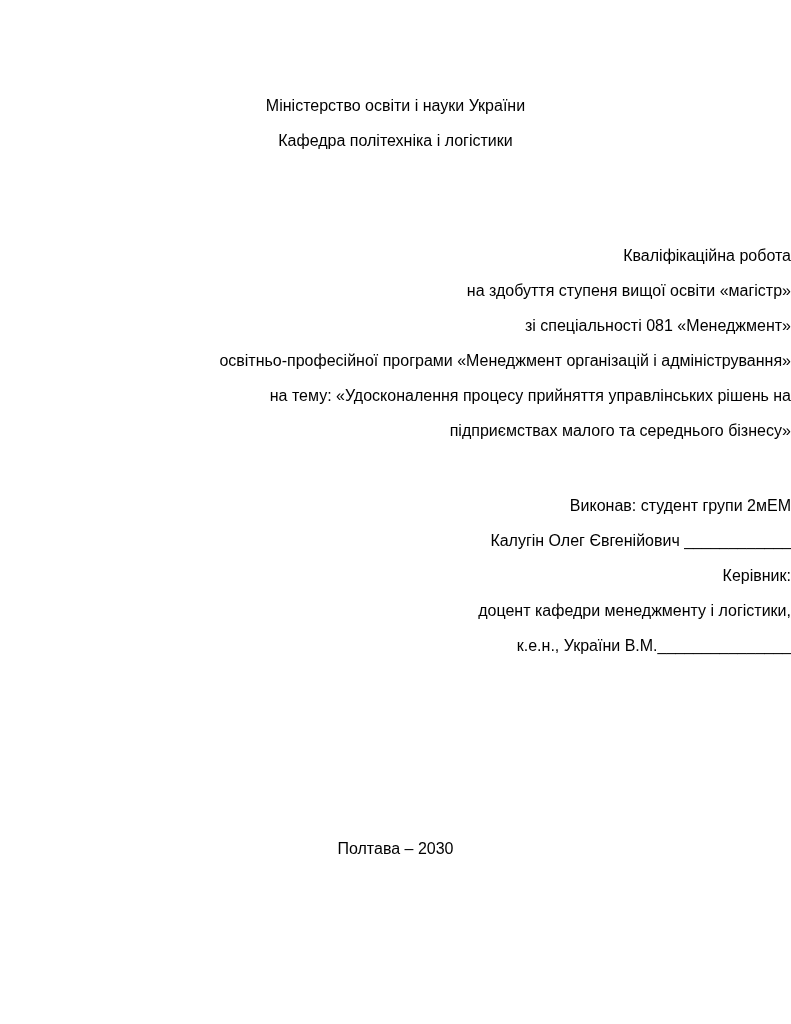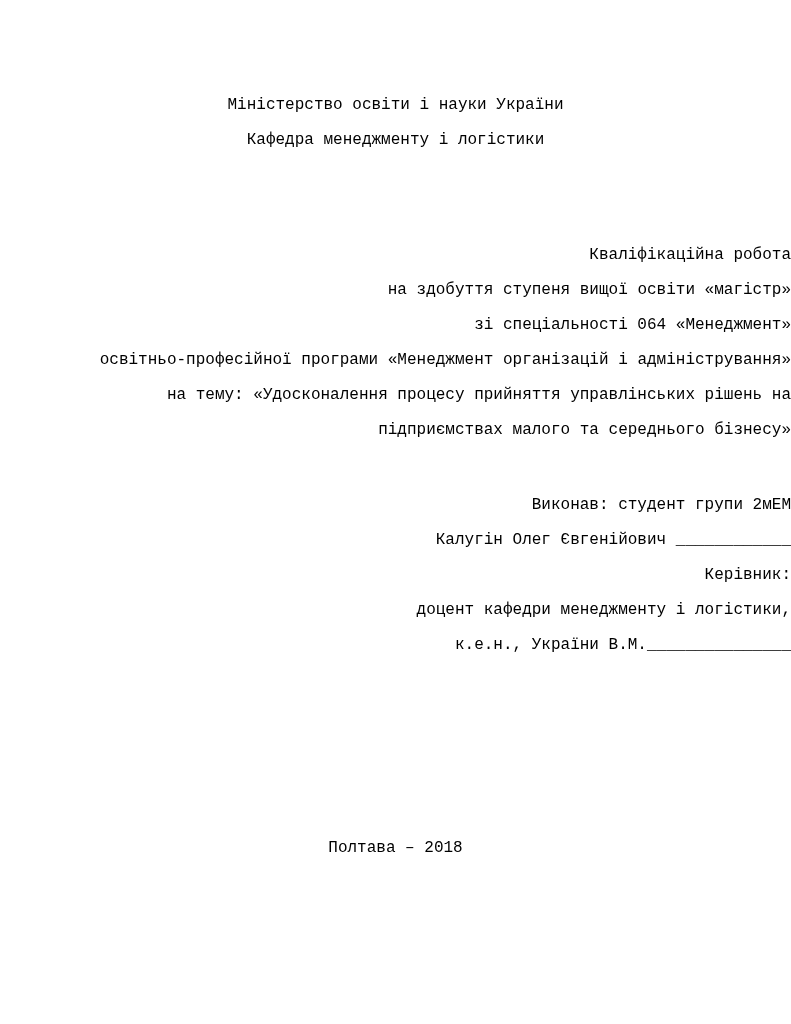--- a/index.html
+++ b/index.html
@@ -6,21 +6,21 @@
     margin: 0;
     padding: 0;
     background: #ffffff;
   }
   .page {
     position: relative;
     width: 791px;
     height: 1024px;
     margin: 0 auto;
     background: #ffffff;
-    font-family: Liberation Mono, monospace;
+    font-family: Liberation Sans, sans-serif;
     font-size: 16px;
     color: #000000;
     overflow: hidden;
   }
   .line {
     line-height: 35px;
     white-space: pre;
   }
   .header-block {
     padding-top: 88px;
@@ -40,37 +40,37 @@
     text-align: center;
   }
 </style>
 </head>
 <body>
 
 <div class="page">
 
   <div class="header-block">
     <div class="line">Міністерство освіти і науки України</div>
-    <div class="line">Кафедра менеджменту і логістики</div>
+    <div class="line">Кафедра політехніка і логістики</div>
   </div>
 
   <div class="title-block">
     <div class="line">Кваліфікаційна робота</div>
     <div class="line">на здобуття ступеня вищої освіти «магістр»</div>
-    <div class="line">зі спеціальності 064 «Менеджмент»</div>
+    <div class="line">зі спеціальності 081 «Менеджмент»</div>
     <div class="line">освітньо-професійної програми «Менеджмент організацій і адміністрування»</div>
     <div class="line">на тему: «Удосконалення процесу прийняття управлінських рішень на</div>
     <div class="line">підприємствах малого та середнього бізнесу»</div>
   </div>
 
   <div class="author-block">
     <div class="line">Виконав: студент групи 2мЕМ</div>
     <div class="line">Калугін Олег Євгенійович ____________</div>
     <div class="line">Керівник:</div>
     <div class="line">доцент кафедри менеджменту і логістики,</div>
     <div class="line">к.е.н., України В.М._______________</div>
   </div>
 
   <div class="footer-block">
-    <div class="line">Полтава – 2018</div>
+    <div class="line">Полтава – 2030</div>
   </div>
 
 </div>
 
 </body></html>

